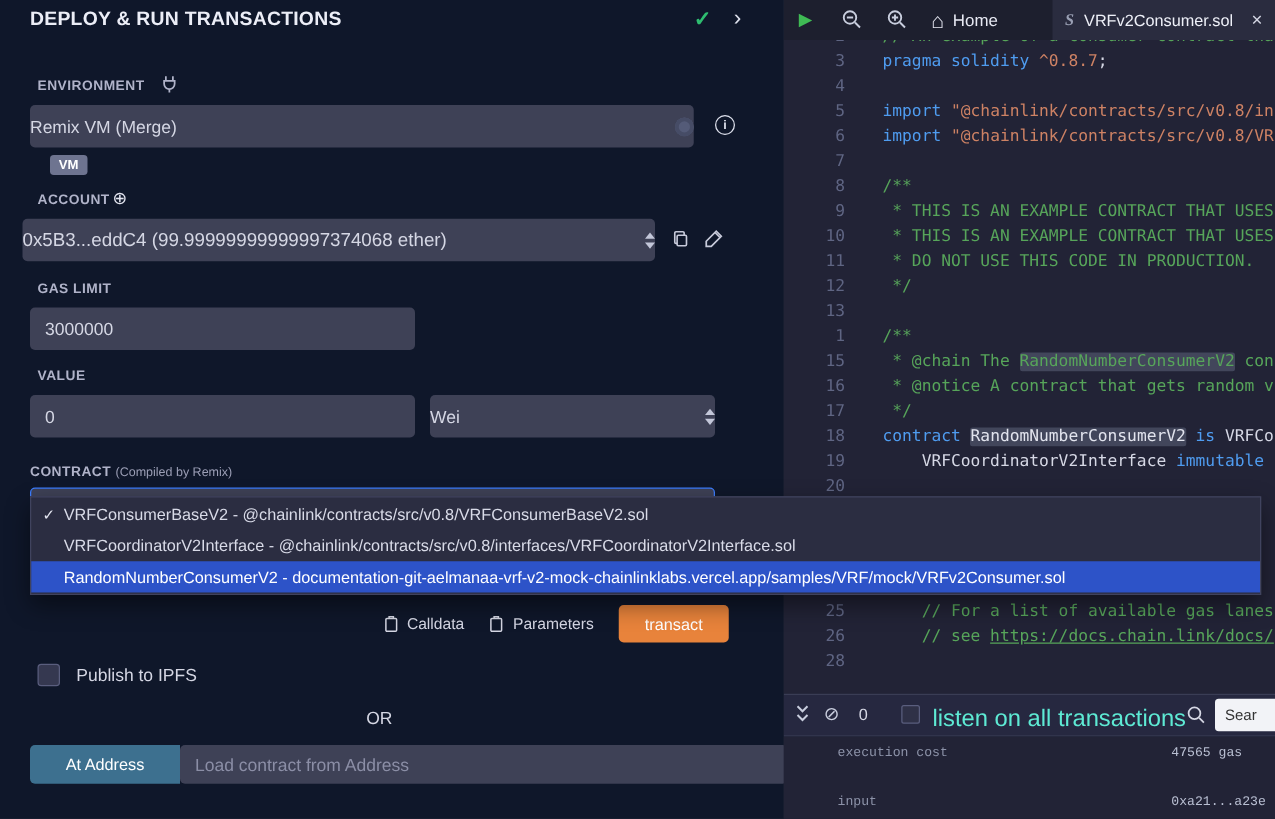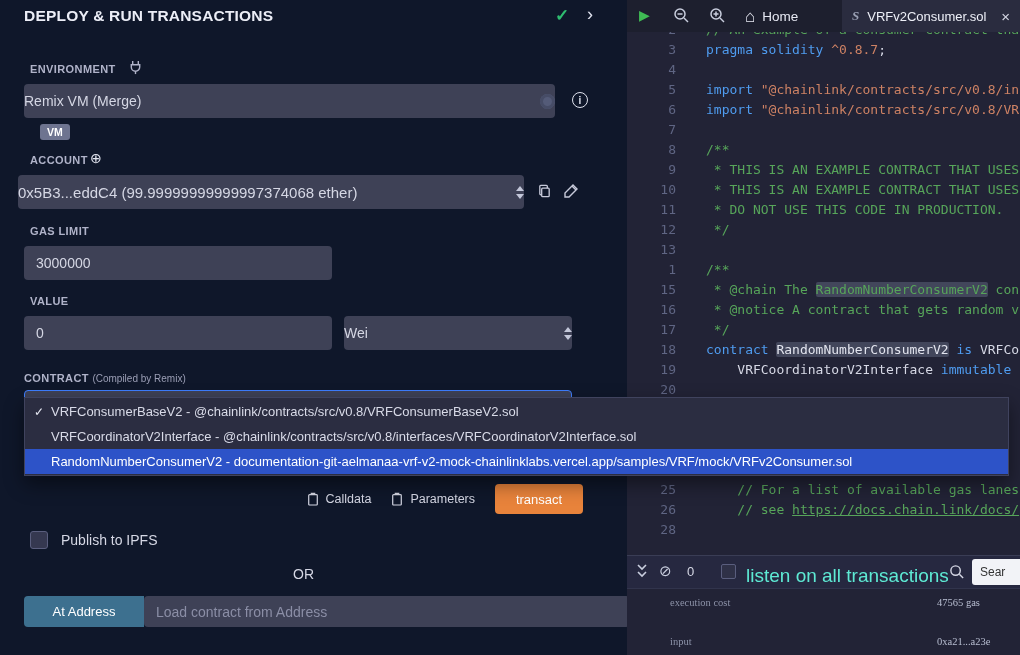--- a/index.html
+++ b/index.html
@@ -78,21 +78,21 @@
   .tbar{position:relative;height:32px;background:#262840;border-bottom:1px solid #31344c}
   .t-ico{color:#c9cede}
   .t-clear{left:32px;top:6px;font-size:15px}
   .t-zero{left:60px;top:8px;color:#d5d7e4;font-size:13px}
   .t-cb{left:94px;top:8px;width:15px;height:15px;background:#2f3147;border:1px solid #5a5e7e;border-radius:2px;box-sizing:border-box}
   .t-listen{left:119px;top:9px;color:#5eead4;font-size:19px}
   .t-search-ico{left:322px;top:8px}
   .t-search{left:345px;top:3px;width:60px;height:26px;background:#f2f3f7;border:none;border-radius:3px 0 0 3px;
        color:#333;font-size:12px;padding:0 8px;box-sizing:border-box;outline:none;font-family:"Liberation Sans",sans-serif}
   .tbody{position:relative;padding-top:5px}
-  .trow{position:relative;height:20px;font-family:Liberation Serif, serif;font-size:10.5px}
+  .trow{position:relative;height:20px;font-family:Liberation Mono, monospace;font-size:10.5px}
   .trow + .trow{margin-top:19px}
   .tkey{position:absolute;left:43px;top:3px;color:#8d93a9}
   .tval{position:absolute;left:310px;top:3px;color:#b9bfd2;white-space:nowrap}
   svg{display:block}
 </style>
 </head>
 <body>
 
 <aside class="left">
   <span class="abs p-title">DEPLOY &amp; RUN TRANSACTIONS</span>

